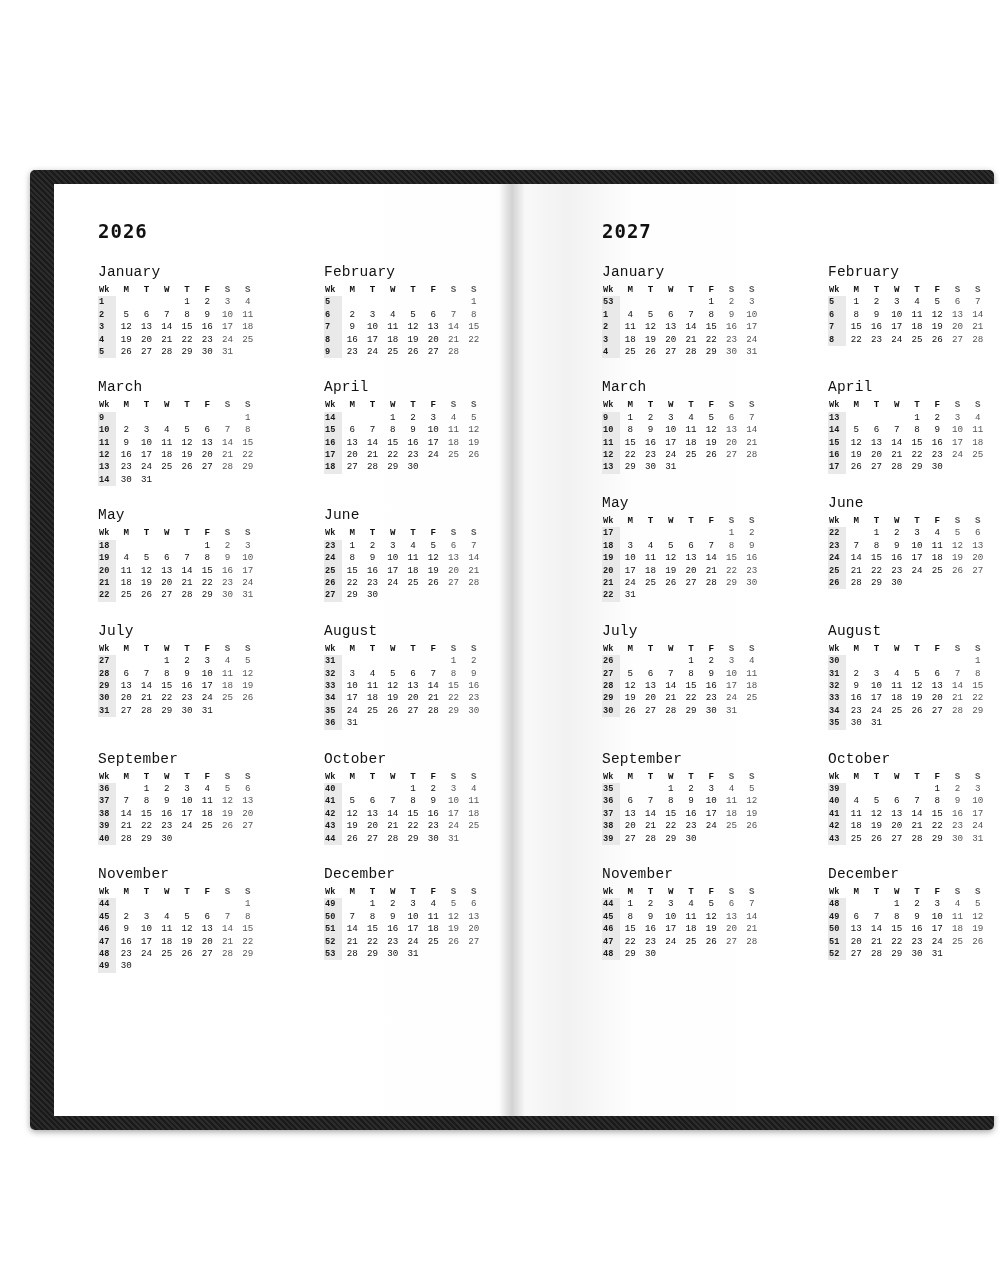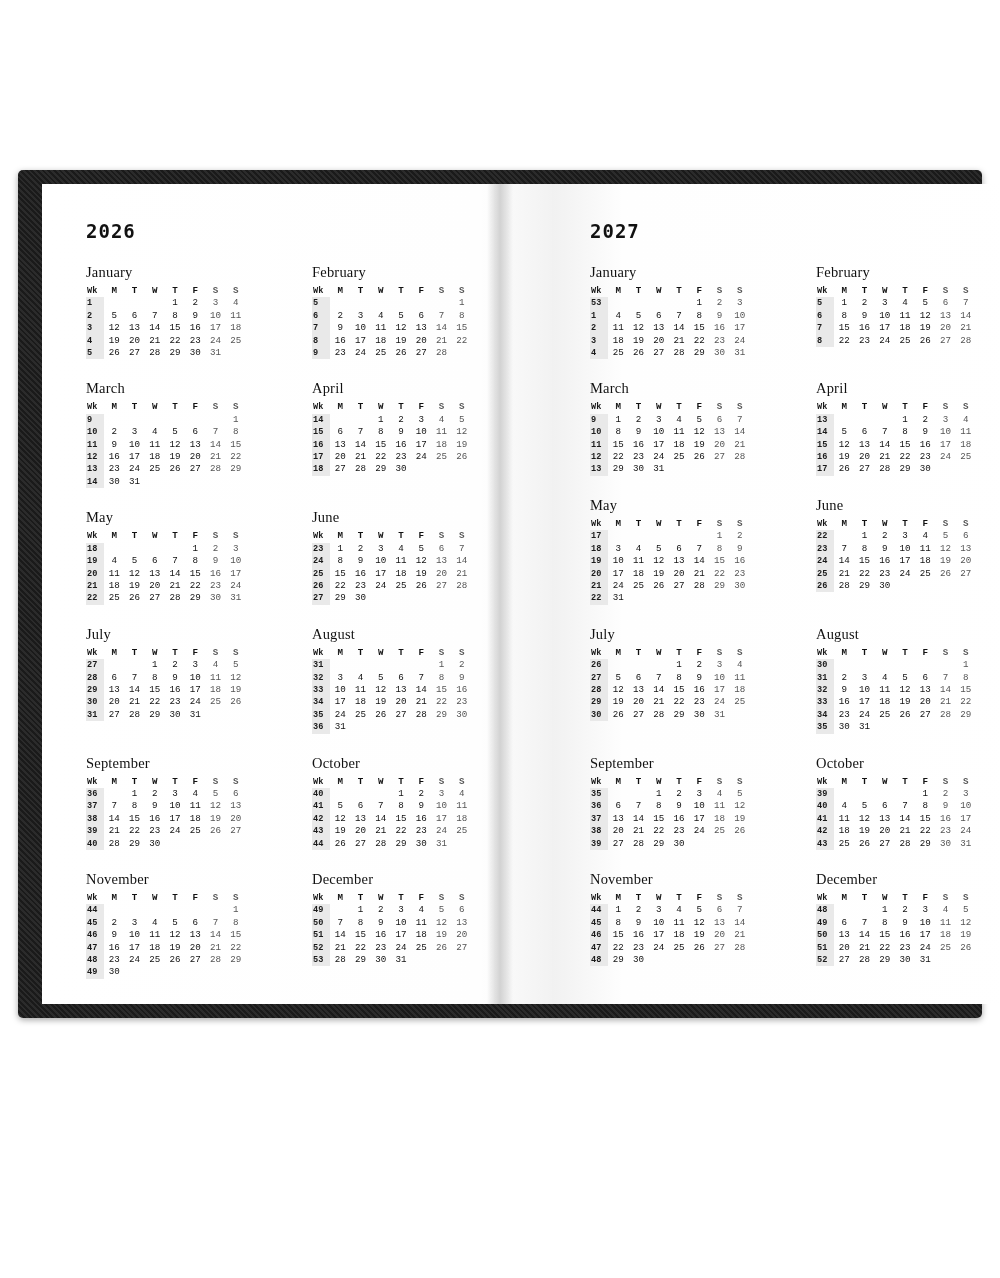--- a/index.html
+++ b/index.html
@@ -11,24 +11,24 @@
     width: 1000px;
     height: 1278px;
     font-family: "DejaVu Sans", sans-serif;
     position: relative;
     overflow: hidden;
   }
 
   
   #planner {
     position: absolute;
-    left: 18px;
+    left: 30px;
     top: 170px;
     width: 964px;
-    height: 848px;
+    height: 960px;
     background:
       repeating-linear-gradient(45deg, #1a1a1a 0px, #1a1a1a 2px, #2b2b2b 2px, #2b2b2b 4px),
       #222;
     border-radius: 5px;
     box-shadow: 0 2px 6px rgba(0,0,0,0.35);
   }
   #page-area {
     position: absolute;
     left: 24px;
     top: 14px;
@@ -81,21 +81,21 @@
   .months {
     display: grid;
     grid-template-columns: 1fr 1fr;
     column-gap: 16px;
     row-gap: 21px;
   }
   .month {
     width: 210px;
   }
   .month-name {
-    font-family: Liberation Serif, serif;
+    font-family: Liberation Mono, monospace;
     font-size: 14.5px;
     color: #111;
     margin: 0 0 4px 0;
     letter-spacing: 0.2px;
   }
   table.cal {
     border-collapse: collapse;
     font-size: 9.2px;
     font-family: Liberation Mono, monospace;
     color: #111;

